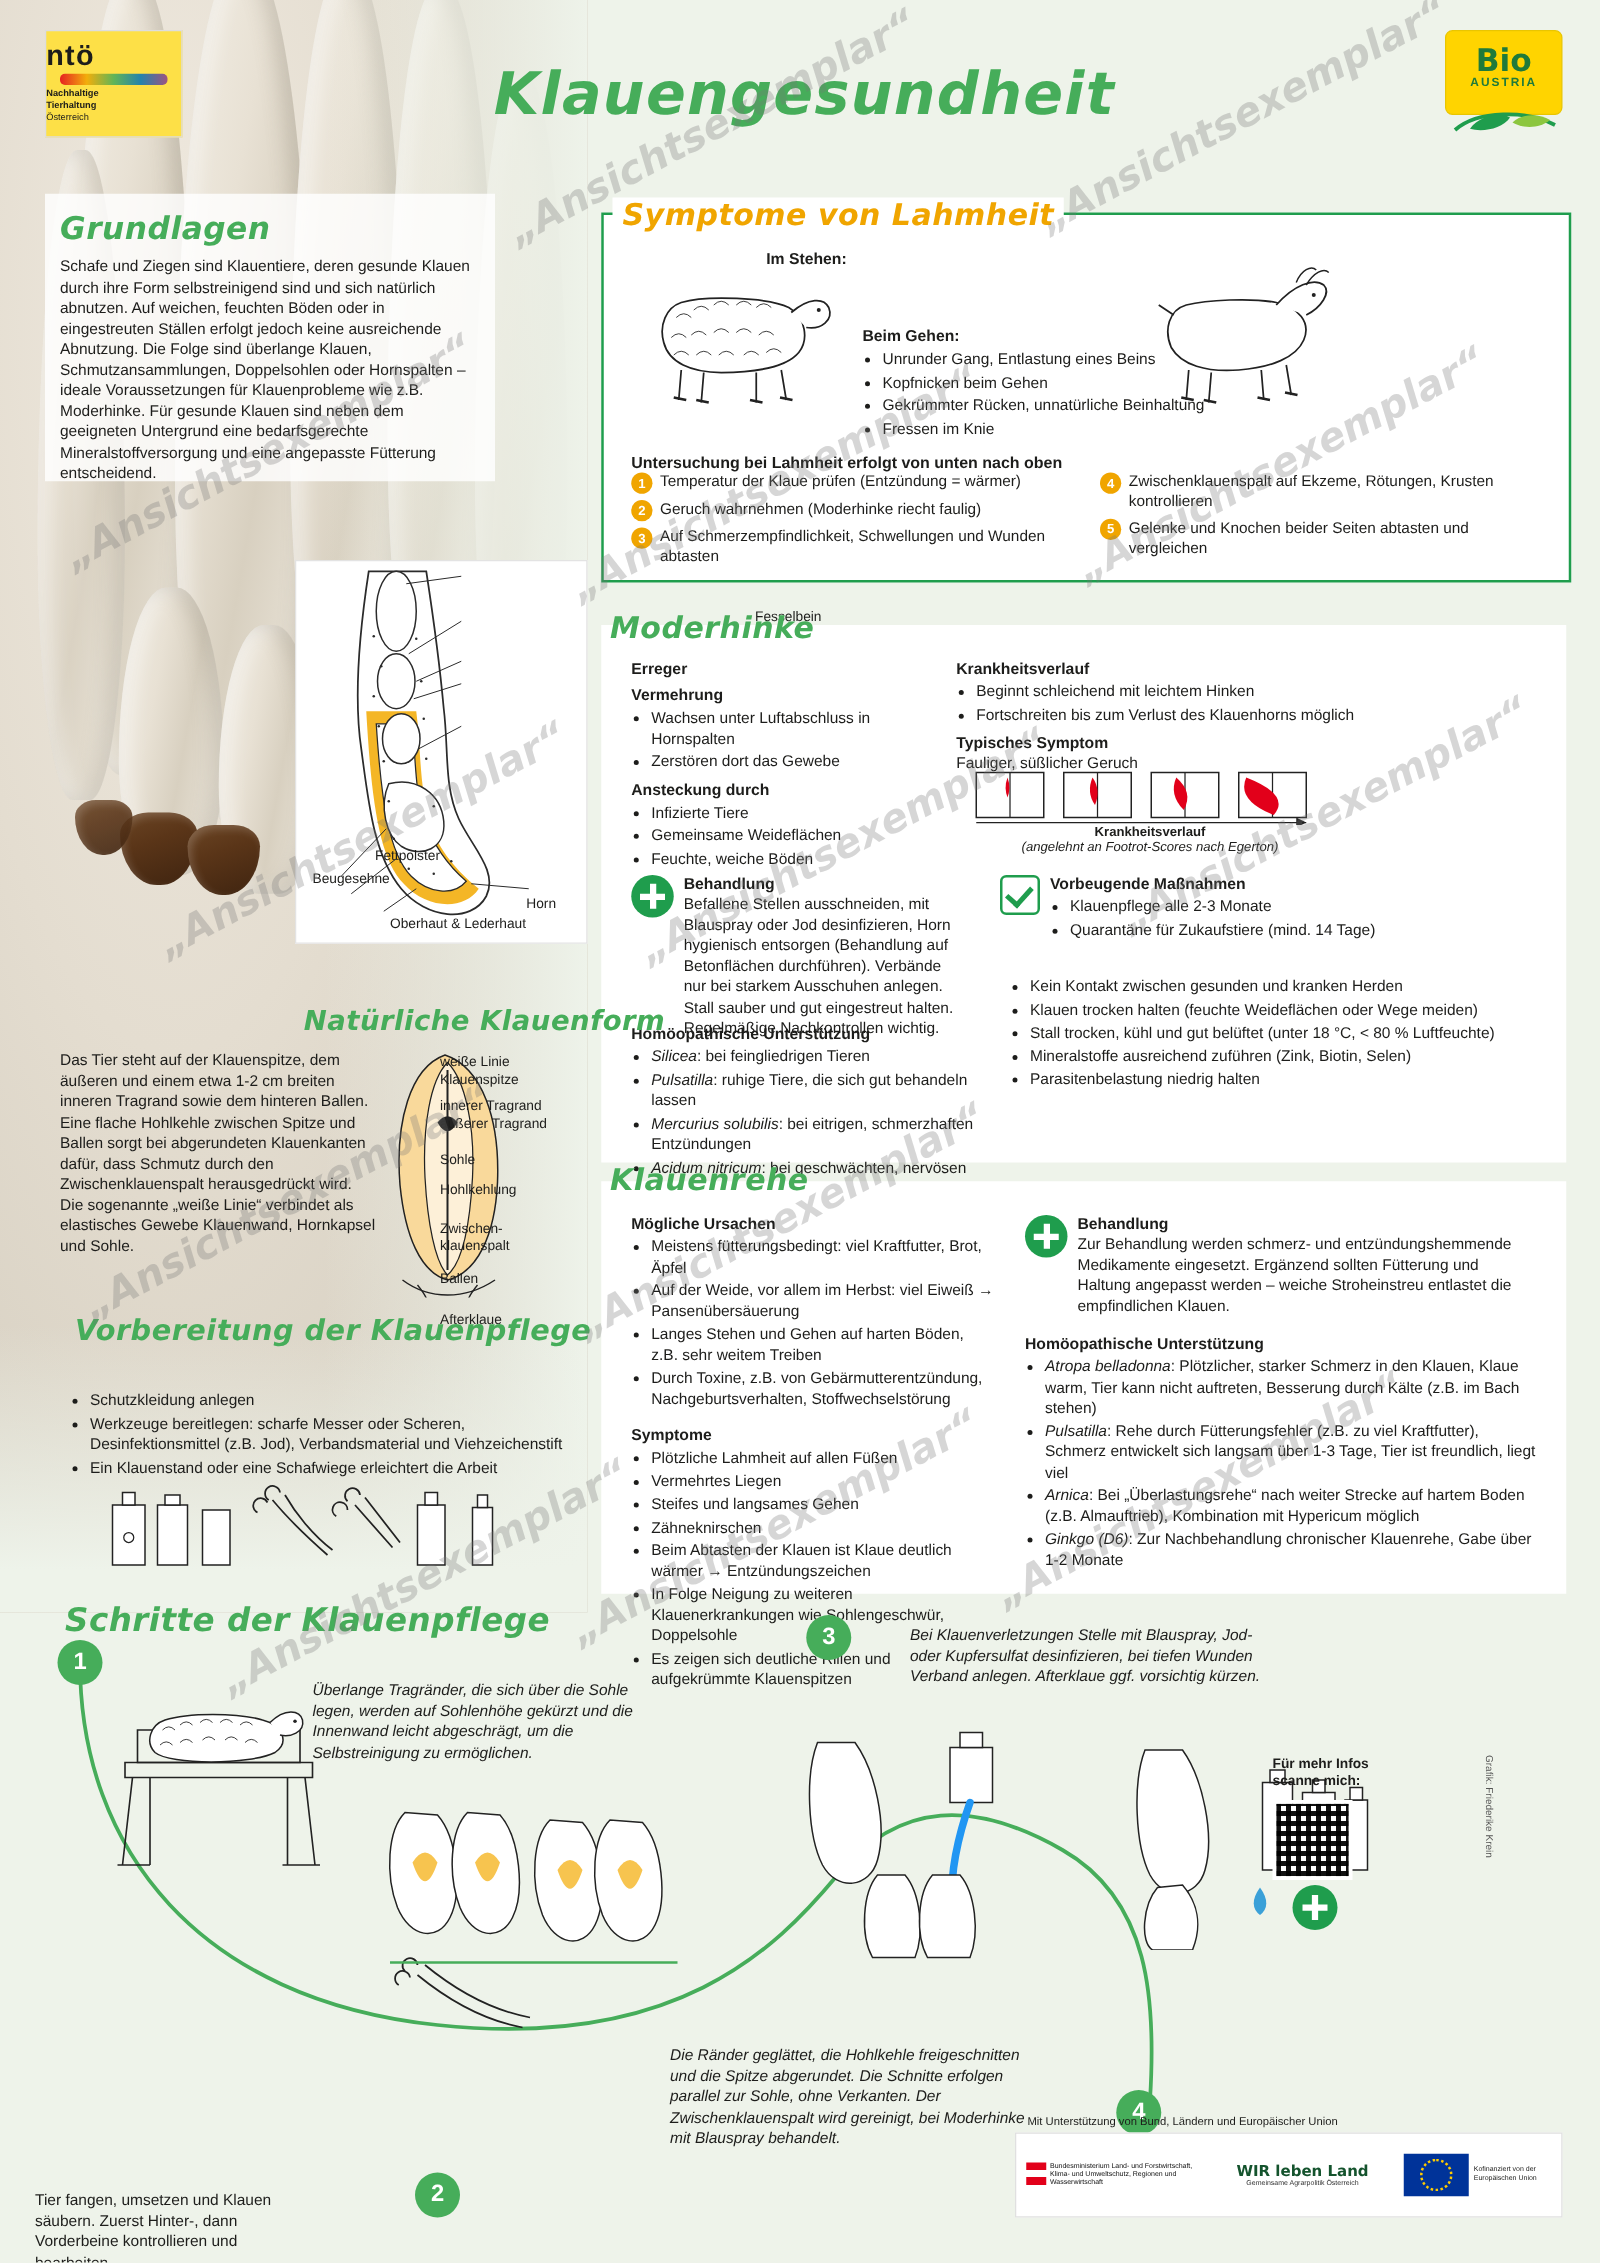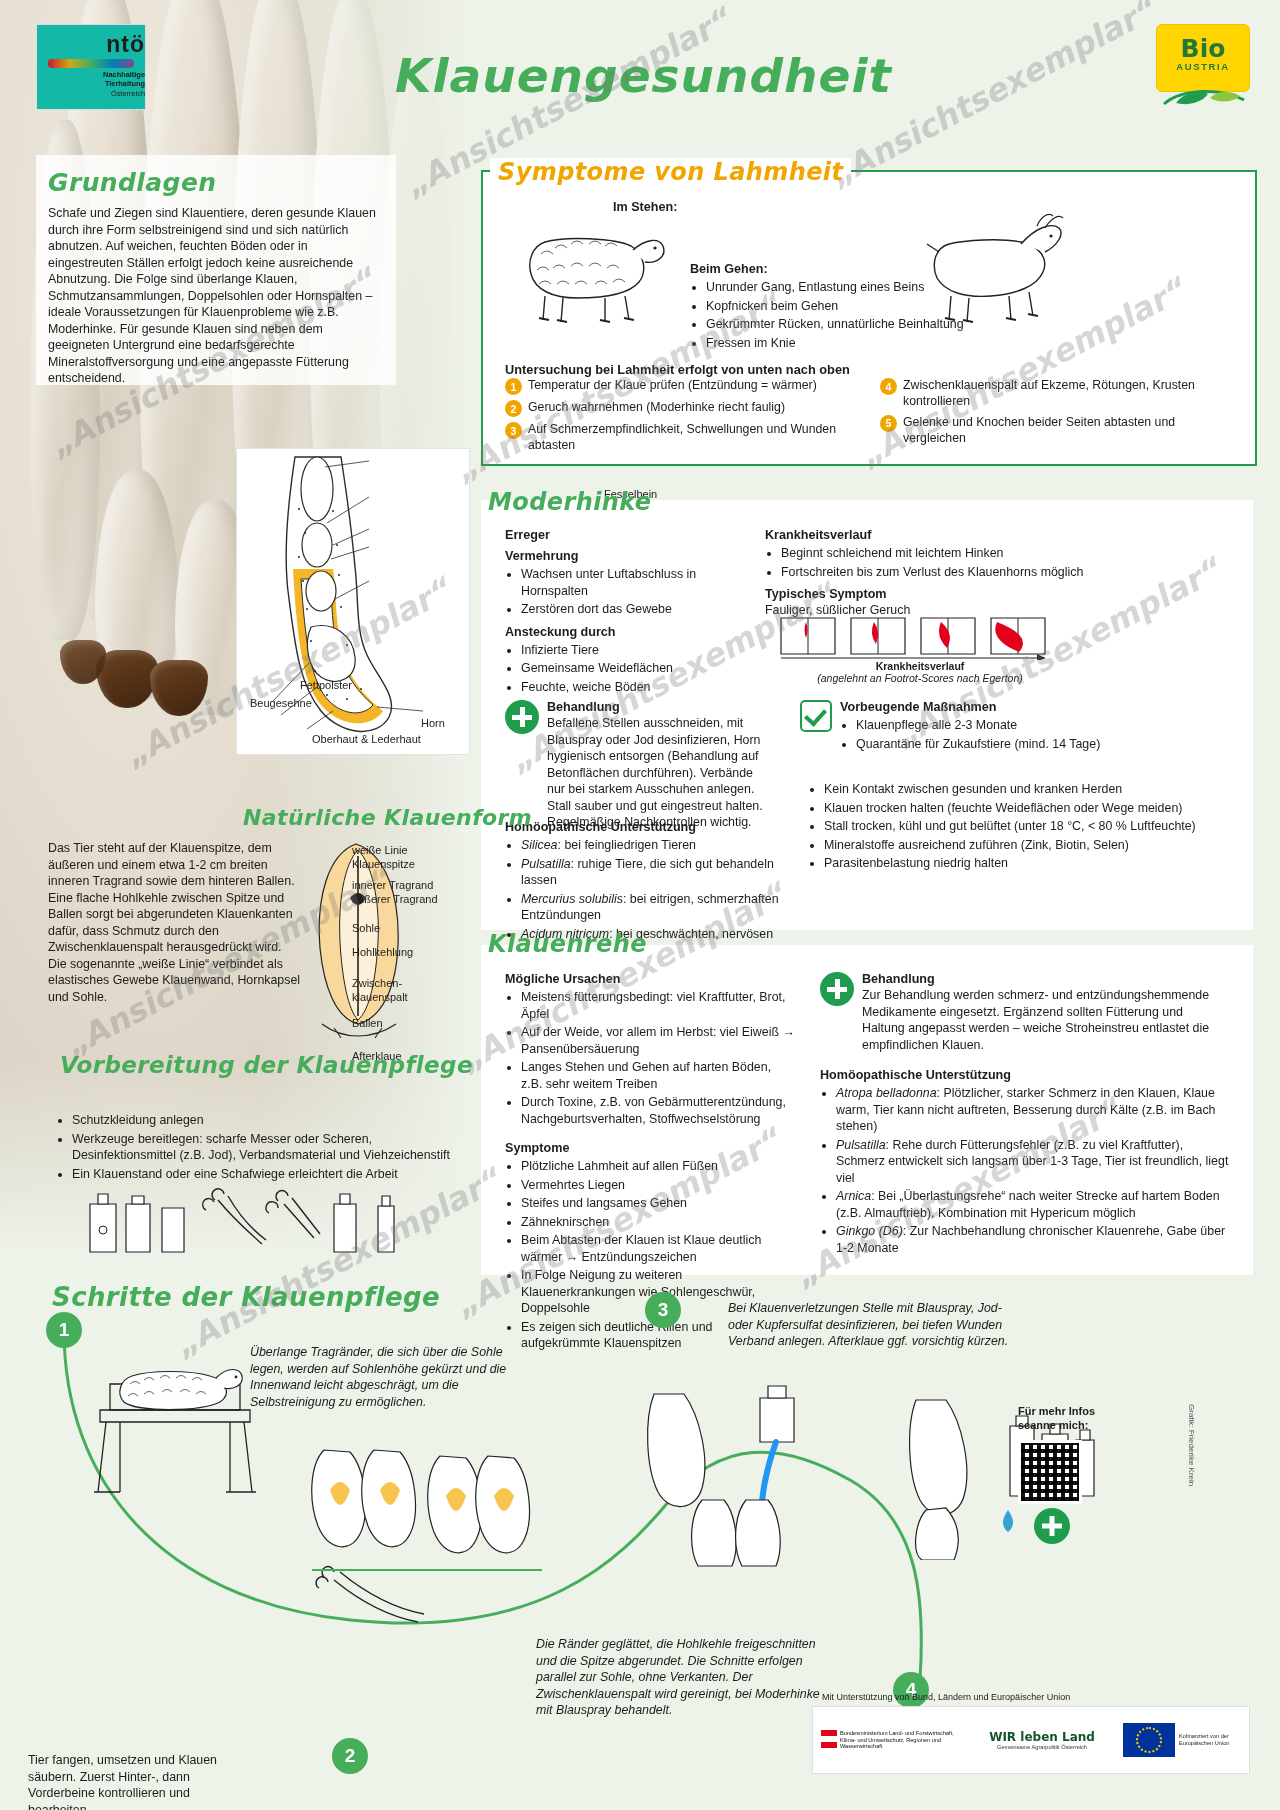--- a/index.html
+++ b/index.html
@@ -54,22 +54,22 @@
   p,li{font-size:12.4px;line-height:1.33;}
   ul{margin:3px 0 0 0;padding-left:16px;}
   li{margin-bottom:2px;}
   .b{font-weight:bold;}
   .i{font-style:italic;}
   .sub{font-weight:bold;font-size:12.6px;margin:7px 0 1px 0;}
   .sub-first{margin-top:0;}
 
   
   .nto-logo{
-    position:absolute;left:36px;top:24px;width:108px;height:84px;background:#14b8a6;
-    border:1px solid #ddd;text-align:right;
+    position:absolute;left:36px;top:24px;width:108px;height:84px;background:#fde047;
+    border:1px solid #ddd;text-align:left;
   }
   .nto-logo .big{font-size:23px;font-weight:bold;letter-spacing:1px;margin-top:6px;}
   .nto-logo .sw{height:9px;margin:1px auto 2px;width:86px;
     background:linear-gradient(90deg,#e2001a 0%,#f0a500 25%,#46ad5a 50%,#0072bc 75%,#8c3b8c 100%);
     border-radius:4px;opacity:.85;}
   .nto-logo .small{font-size:7.4px;line-height:1.25;font-weight:bold;}
   .nto-logo .small span{font-weight:normal;}
 
   .bio-logo{
     position:absolute;right:30px;top:24px;width:92px;height:66px;background:#ffd400;

